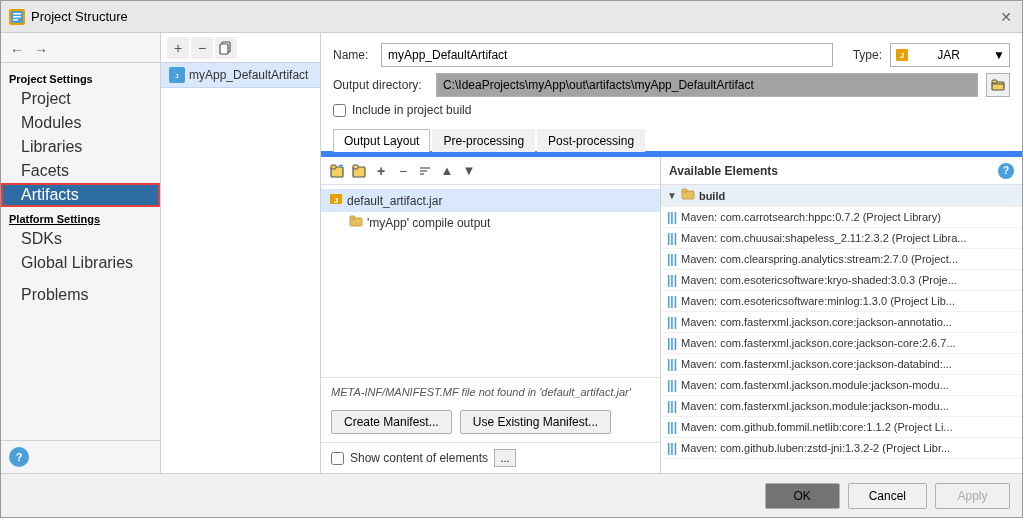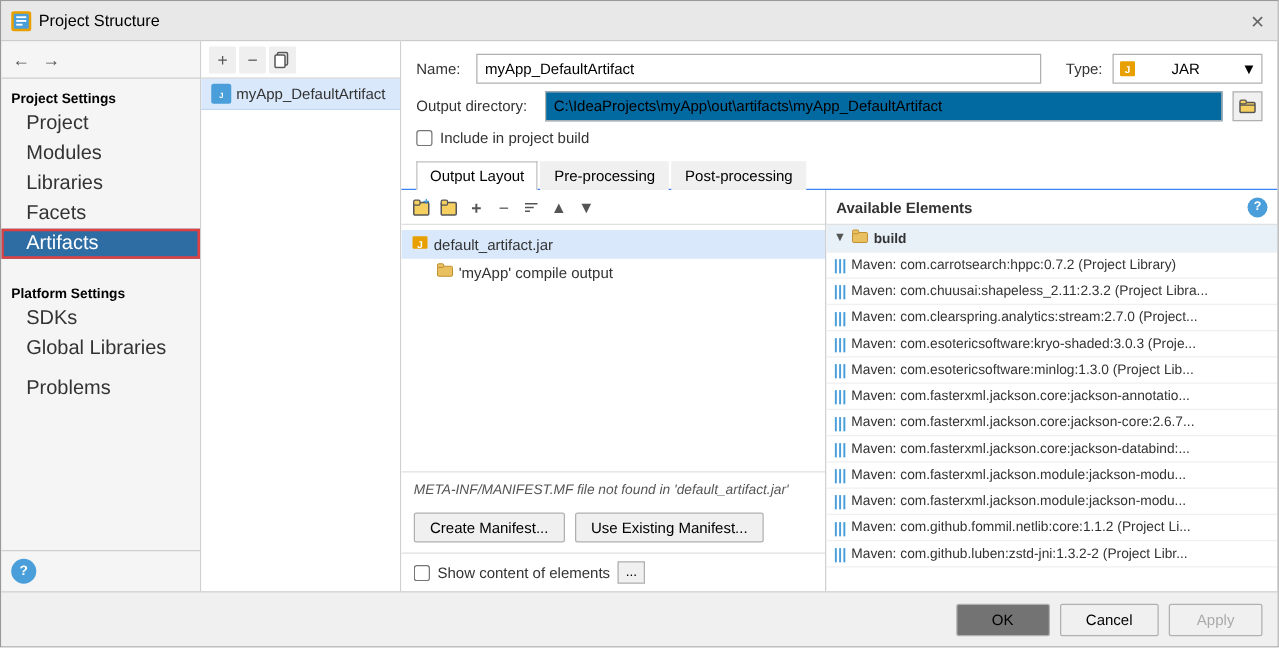--- a/index.html
+++ b/index.html
@@ -21,21 +21,21 @@
     .nav-toolbar { display: flex; align-items: center; padding: 4px 6px; border-bottom: 1px solid #d0d0d0; gap: 4px; height: 30px; }
     .nav-btn { width: 20px; height: 20px; display: flex; align-items: center; justify-content: center; cursor: pointer; color: #555; font-size: 14px; border: none; background: transparent; }
     
     .sidebar-content { flex: 1; overflow-y: auto; padding: 4px 0; }
     
     .section-header { padding: 6px 8px 2px 8px; font-weight: bold; font-size: 11px; color: #000; }
     
     .nav-item { padding: 3px 8px 3px 20px; cursor: pointer; color: #333; font-size: 16px; }
     .nav-item.active { background: #2e6da4; color: white; }
     
-    .section-header-platform { padding: 6px 8px 2px 8px; font-weight: bold; font-size: 11px; color: #000; margin-top: 16px; }
+    .section-header-platform { padding: 6px 8px 2px 8px; font-weight: bold; font-size: 11px; color: #000; margin-top: 0; text-decoration: underline; }
     
     .sidebar-bottom { padding: 6px 8px; border-top: 1px solid #d0d0d0; }
     .help-btn { width: 20px; height: 20px; border-radius: 50%; background: #4a9eda; color: white; display: flex; align-items: center; justify-content: center; font-size: 11px; font-weight: bold; cursor: pointer; }
     
     
     .middle-panel { width: 160px; background: #fff; border-right: 1px solid #d0d0d0; display: flex; flex-direction: column; }
     
     .middle-toolbar { display: flex; align-items: center; padding: 4px 6px; border-bottom: 1px solid #d0d0d0; gap: 2px; height: 30px; }
     .tool-btn { width: 22px; height: 22px; display: flex; align-items: center; justify-content: center; cursor: pointer; color: #555; font-size: 14px; border: 1px solid transparent; border-radius: 2px; }
     
@@ -45,26 +45,26 @@
     
     .right-panel { flex: 1; background: #fff; display: flex; flex-direction: column; overflow: hidden; }
     
     .right-form { padding: 10px 12px 6px 12px; }
     .form-row { display: flex; align-items: center; gap: 8px; margin-bottom: 6px; }
     .form-label { font-size: 12px; color: #333; min-width: 40px; }
     .form-input { flex: 1; height: 24px; border: 1px solid #b0b0b0; padding: 2px 6px; font-size: 12px; background: #fff; }
     .type-label { font-size: 12px; color: #333; margin-left: 12px; }
     .type-select { height: 24px; border: 1px solid #b0b0b0; padding: 2px 4px; font-size: 12px; min-width: 120px; display: flex; align-items: center; justify-content: space-between; cursor: pointer; background: #fff; }
     .output-dir-row { display: flex; align-items: center; gap: 8px; margin-bottom: 6px; }
-    .output-dir-input { flex: 1; height: 24px; border: 1px solid #b0b0b0; padding: 2px 6px; font-size: 12px; background: #0369a1; }
+    .output-dir-input { flex: 1; height: 24px; border: 1px solid #b0b0b0; padding: 2px 6px; font-size: 12px; background: #a3a3a3; }
     .dir-btn { width: 24px; height: 24px; border: 1px solid #b0b0b0; background: #f0f0f0; cursor: pointer; display: flex; align-items: center; justify-content: center; font-size: 12px; }
     .checkbox-row { display: flex; align-items: center; gap: 6px; margin-bottom: 6px; }
     .checkbox-label { font-size: 12px; color: #333; }
     
-    .tabs-bar { display: flex; border-bottom: 1px solid #3b82f6; padding: 0 12px; }
+    .tabs-bar { display: flex; border-bottom: 6px solid #3b82f6; padding: 0 12px; }
     .tab { padding: 4px 10px; font-size: 12px; cursor: pointer; border: 1px solid transparent; border-bottom: none; margin-right: 2px; margin-bottom: -1px; background: #f0f0f0; }
     .tab.active { background: #fff; border-color: #c0c0c0; border-bottom-color: #fff; }
     
     .split-content { display: flex; flex: 1; overflow: hidden; }
     
     .left-tree-panel { width: 340px; border-right: 1px solid #d0d0d0; display: flex; flex-direction: column; }
     
     .tree-toolbar { display: flex; align-items: center; padding: 3px 6px; border-bottom: 1px solid #e0e0e0; gap: 2px; height: 28px; }
     .tree-btn { width: 20px; height: 20px; display: flex; align-items: center; justify-content: center; cursor: pointer; color: #555; font-size: 13px; border: none; background: transparent; }
     

